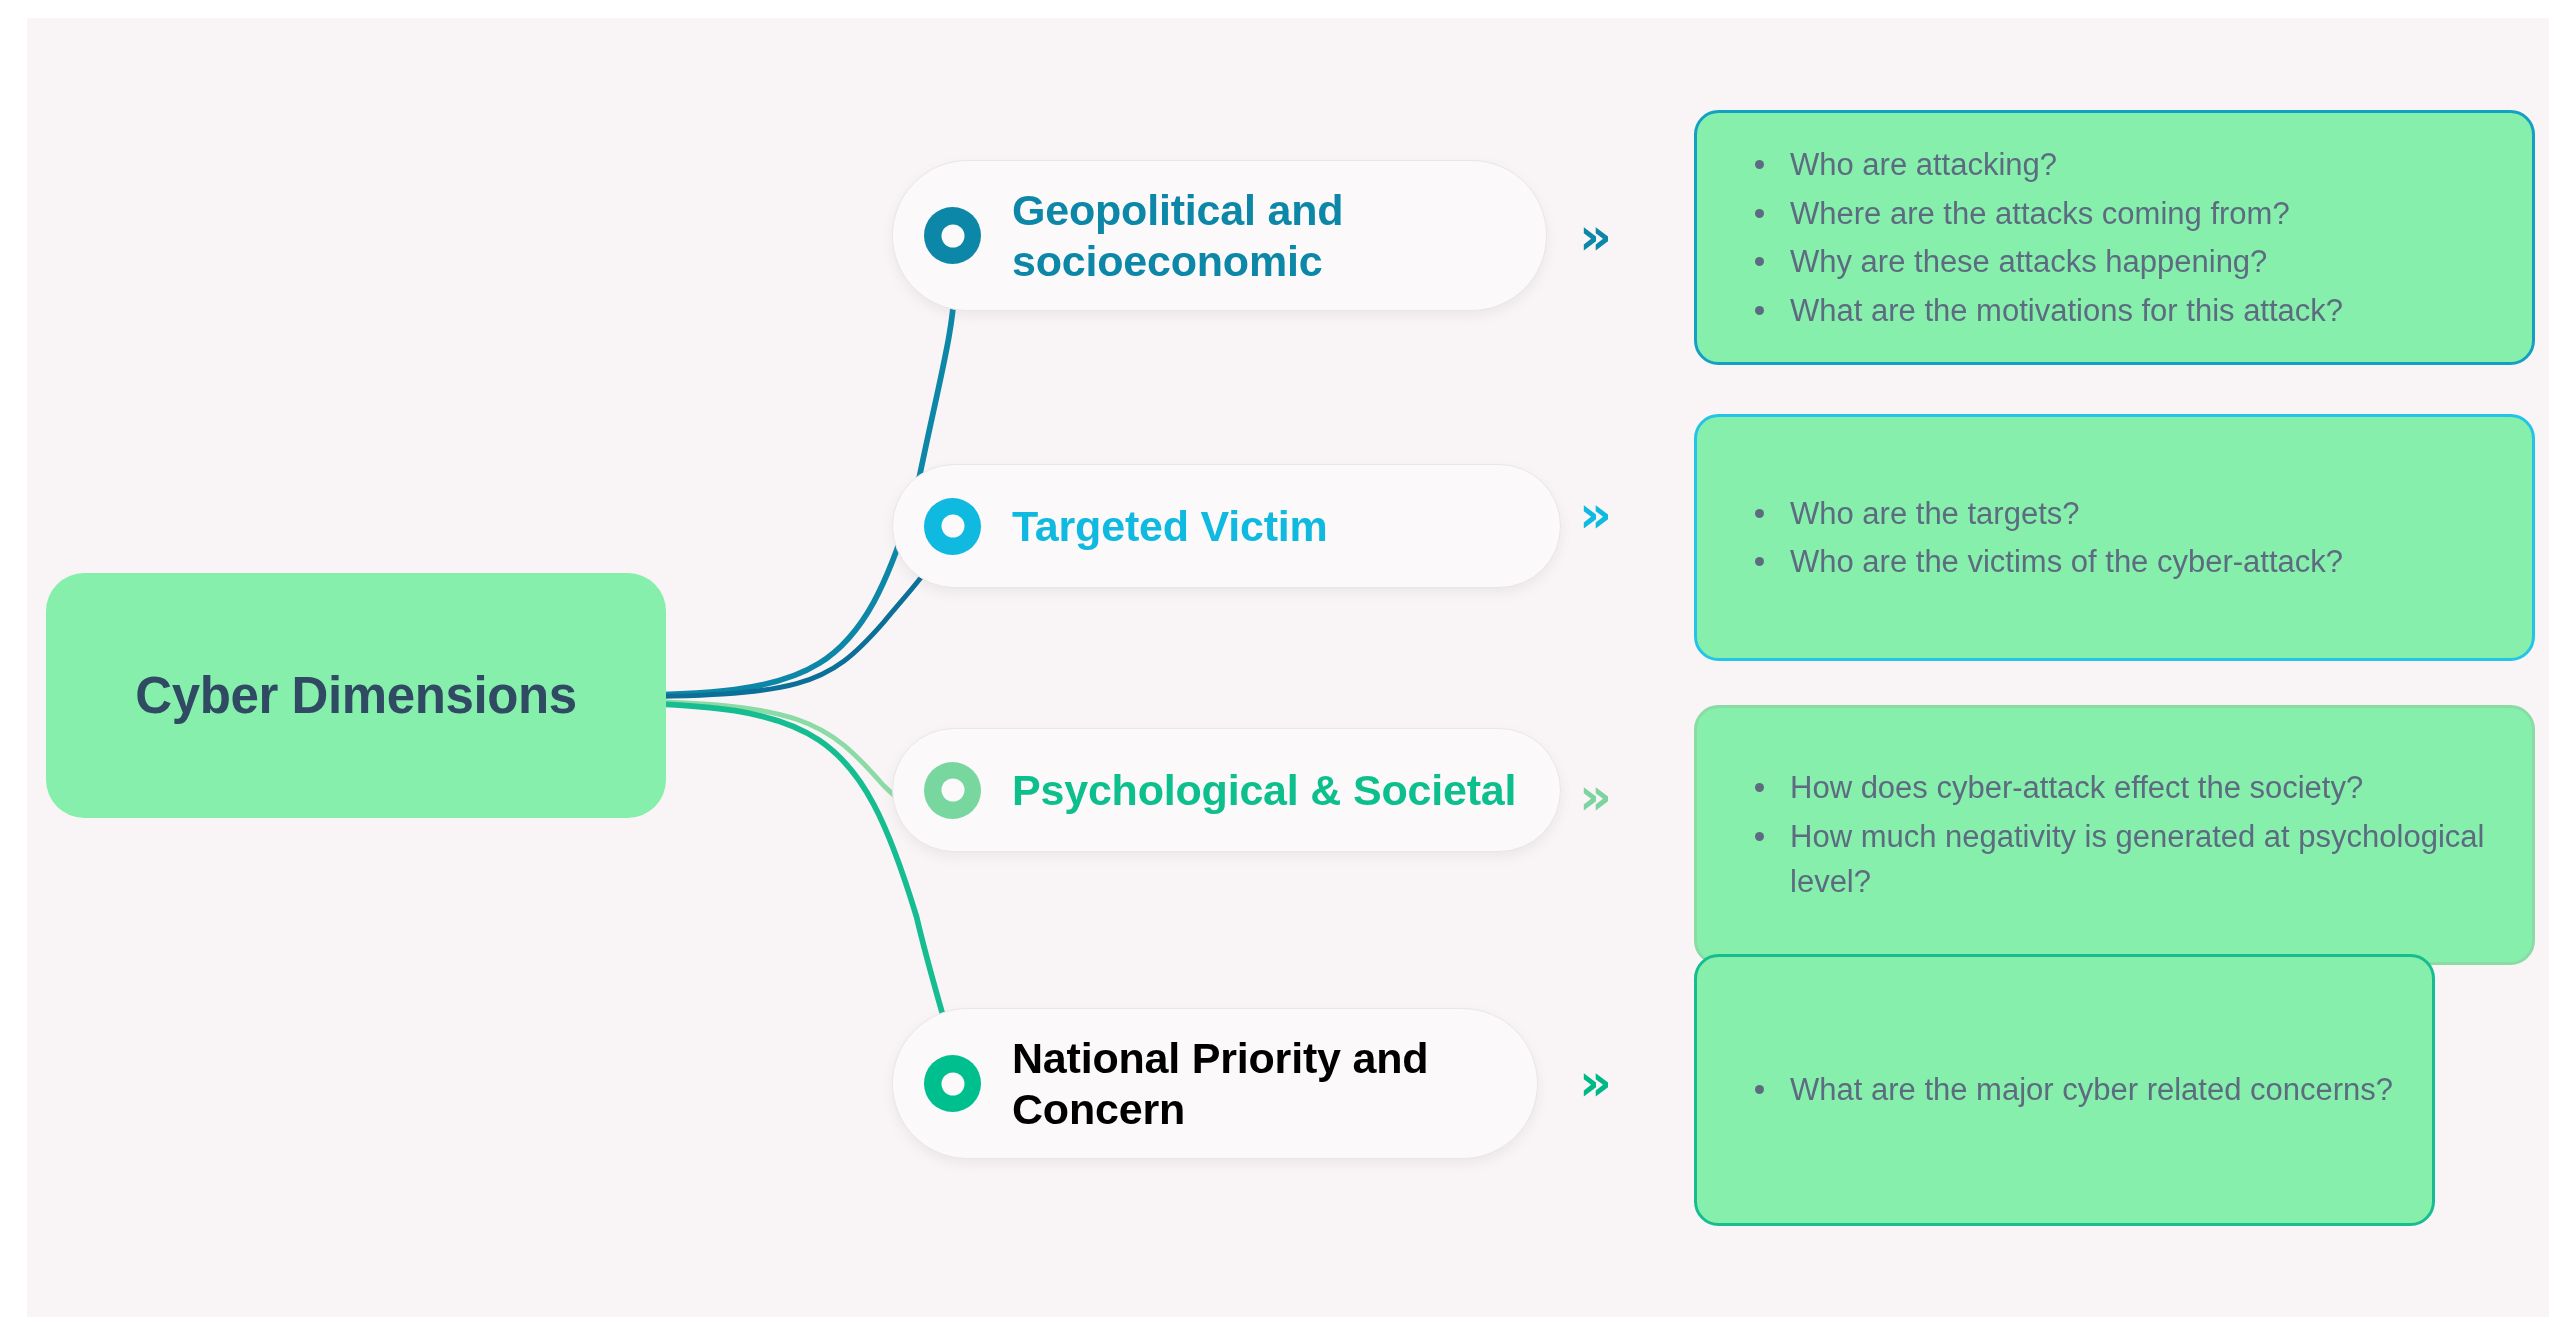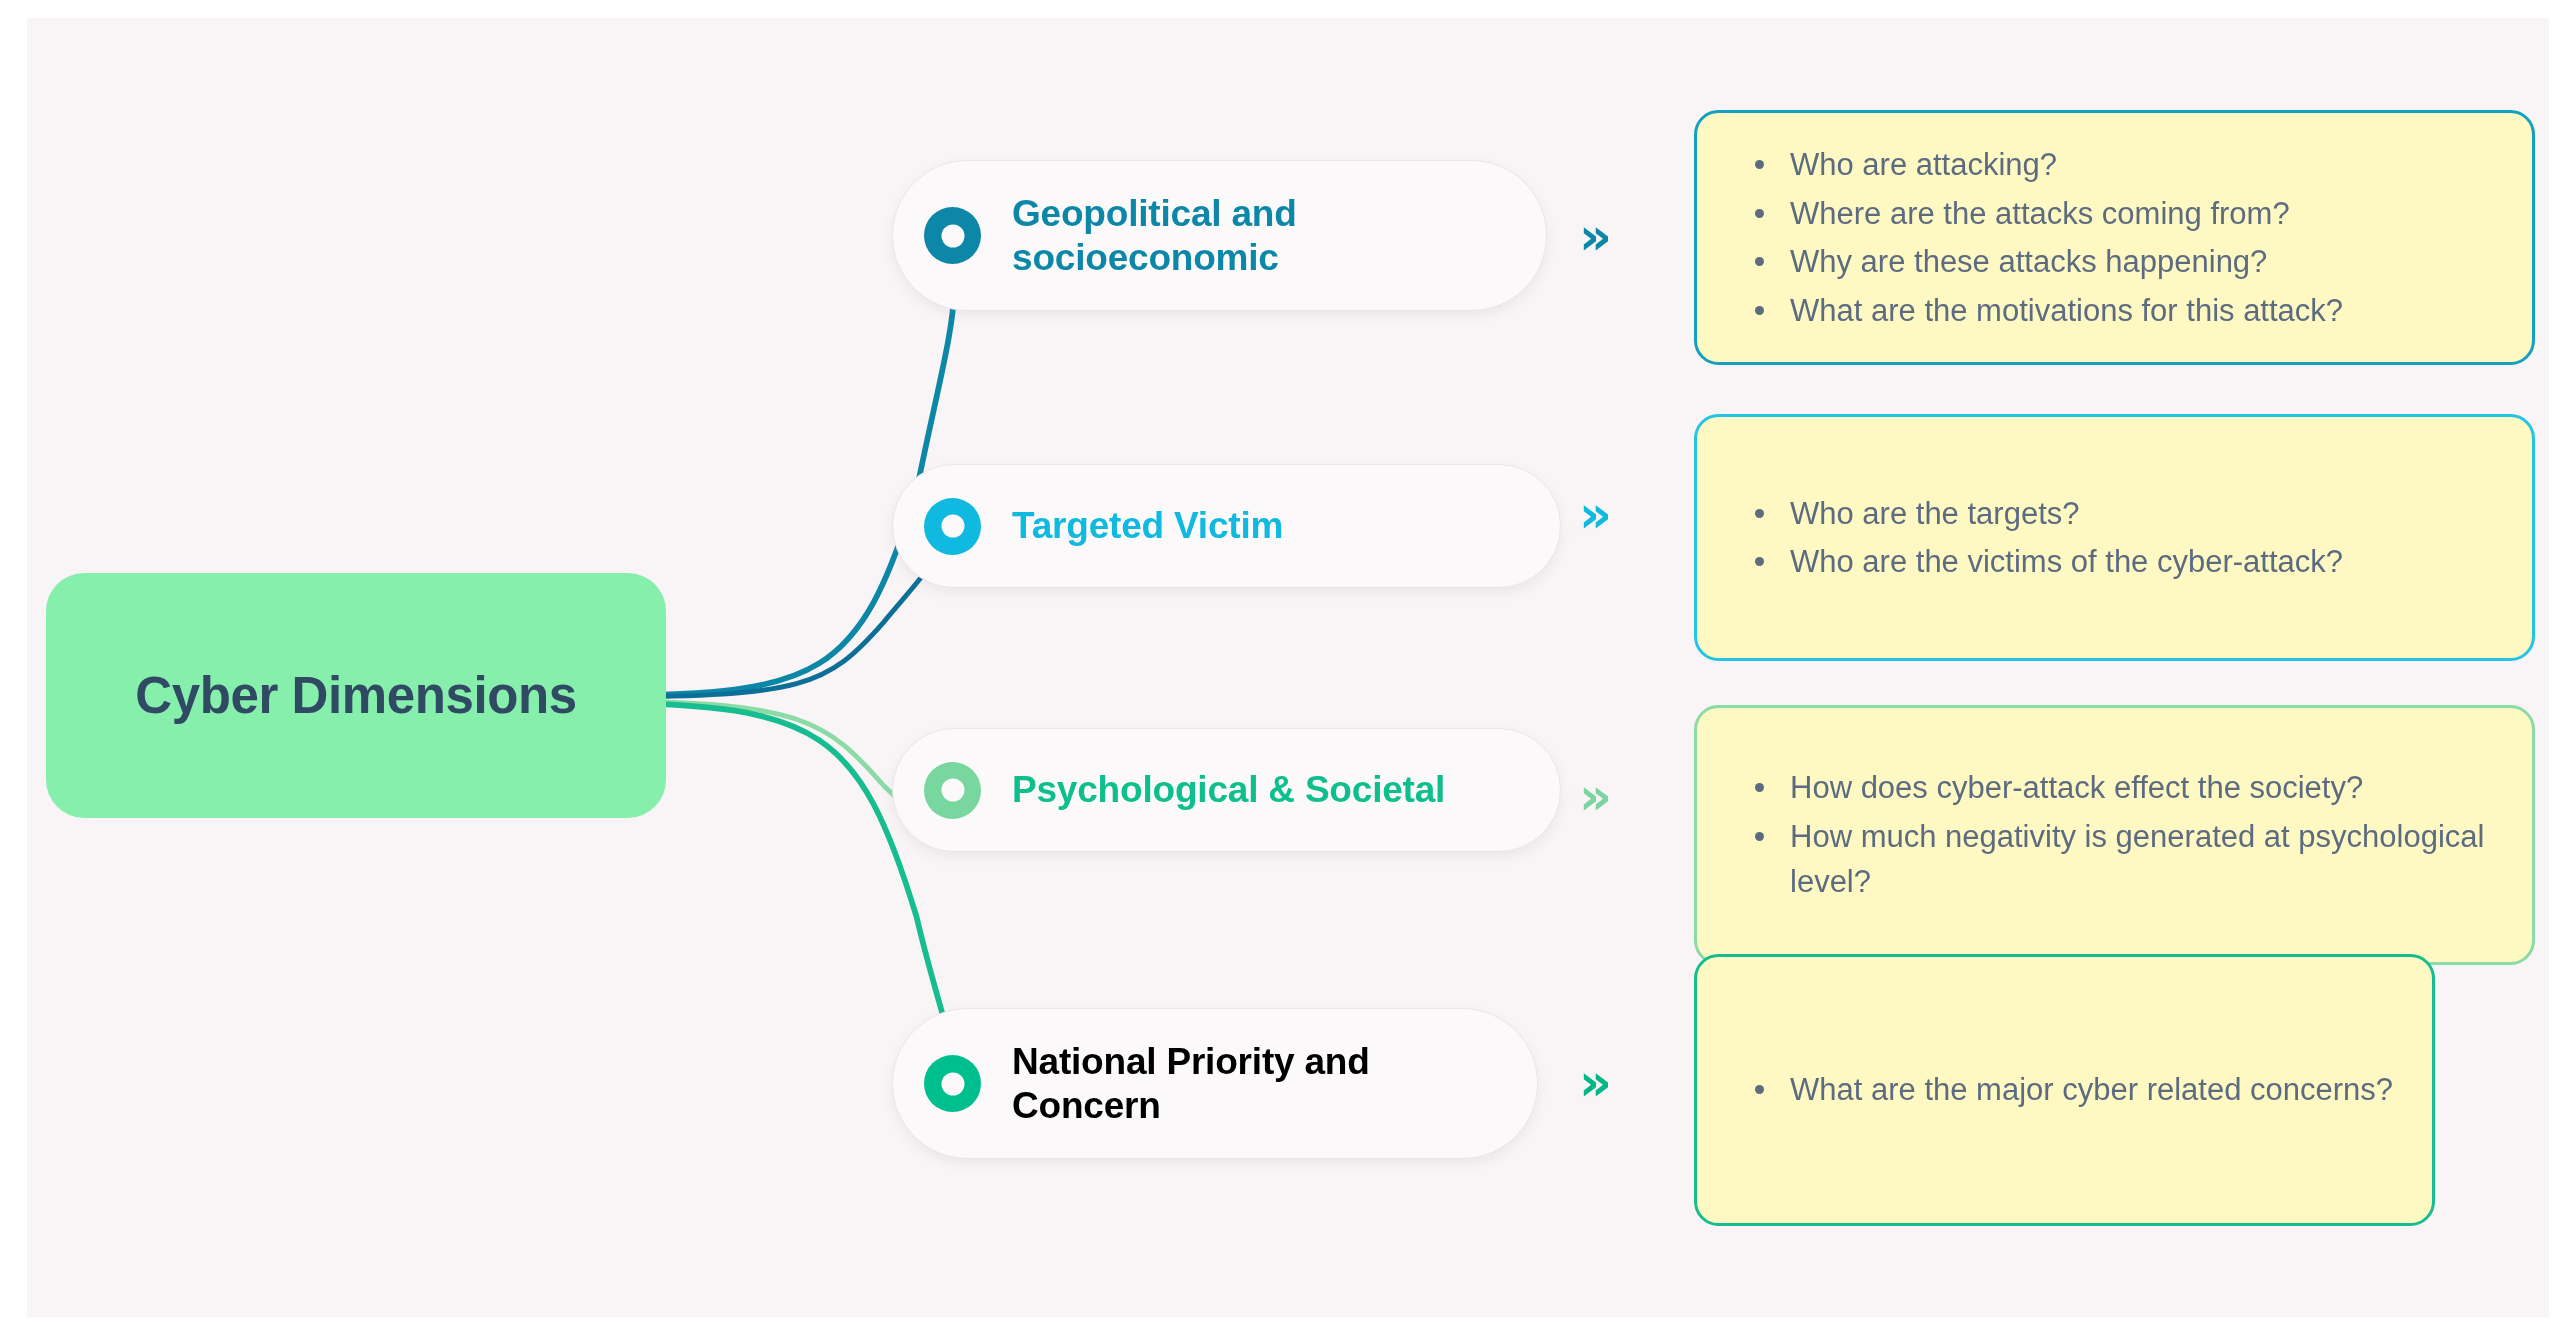--- a/index.html
+++ b/index.html
@@ -90,40 +90,40 @@
     content: "";
     position: absolute;
     left: 50%; top: 50%;
     transform: translate(-50%, -50%);
     width: 23px; height: 23px;
     border-radius: 50%;
     background: #fbf9fa;
   }
   .pill-label {
     margin-left: 31px;
-    font-size: 37px;
+    font-size: 43px;
     font-weight: bold;
     line-height: 1.18;
     letter-spacing: -0.2px;
     padding-right: 19.6px;
   }
 
   
   .chevron {
     position: absolute;
     font-size: 51px;
     font-weight: bold;
     line-height: 1;
     font-family: "DejaVu Sans", sans-serif;
   }
 
   
   .qcard {
     position: absolute;
-    background: #fef9c3;
+    background: #86efac;
     border-radius: 24.5px;
     border-width: 3.3px;
     border-style: solid;
     display: flex;
     flex-direction: column;
     justify-content: center;
     padding: 19.6px 38px 19.6px 46px;
   }
   .qlist { list-style: none; }
   .qitem {

